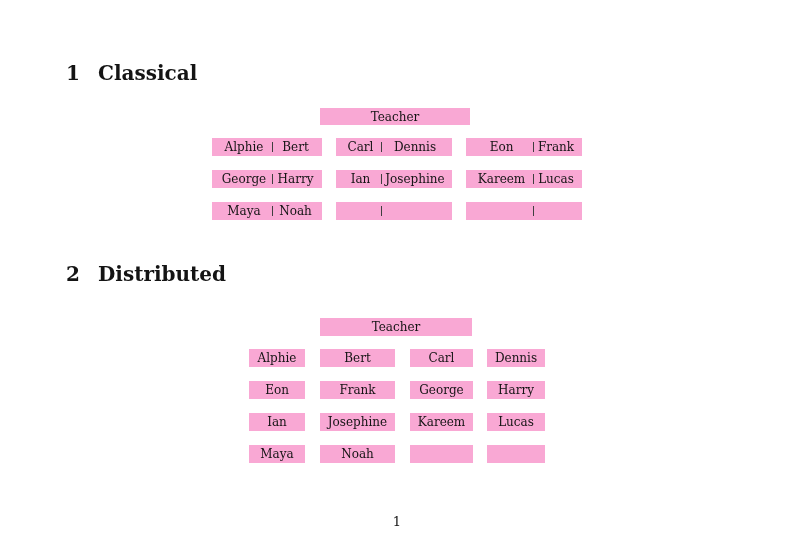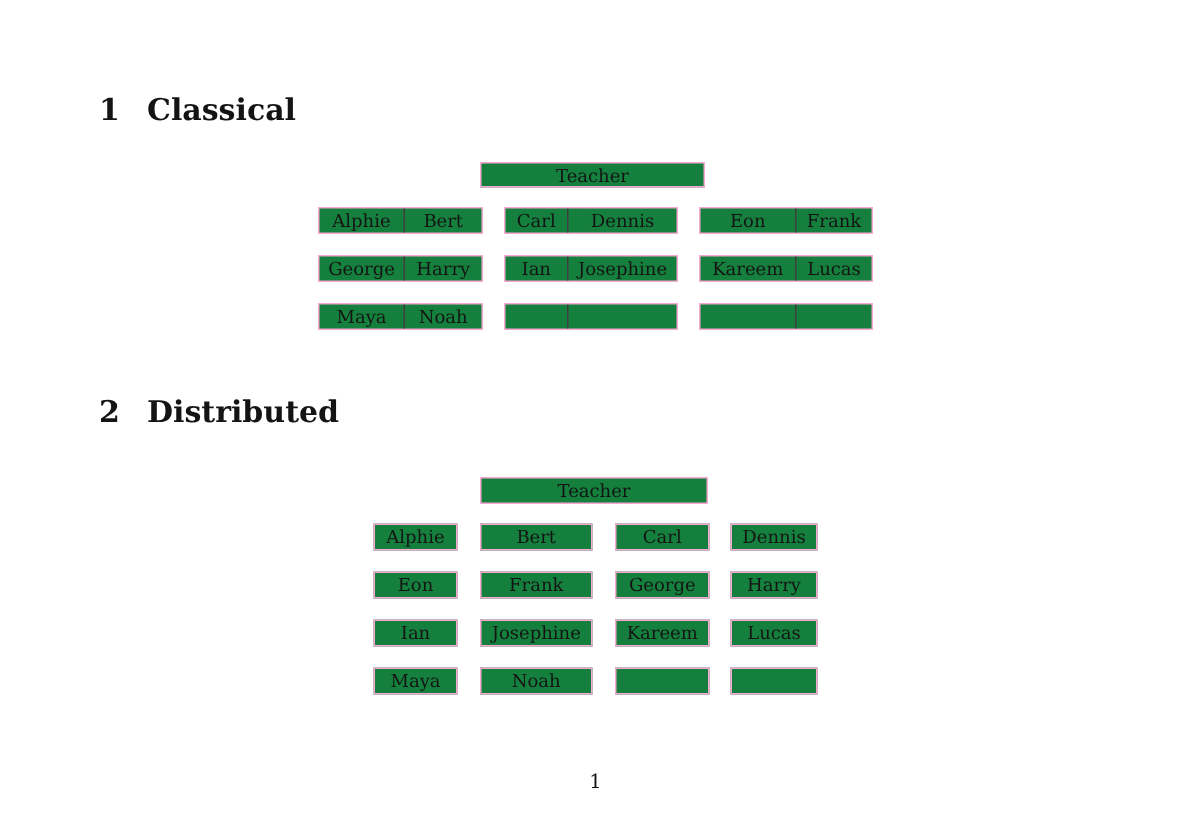--- a/index.html
+++ b/index.html
@@ -6,21 +6,21 @@
   .page{
     position:relative;width:794px;height:560px;background:#ffffff;
     color:#141414;font-family:"DejaVu Serif","Liberation Serif",serif;
     overflow:hidden;
   }
   .heading{position:absolute;left:66px;font-weight:700;font-size:20px;line-height:1.1;white-space:nowrap;}
   .h1{top:62px;}
   .h2{top:263px;}
   .hnum{display:inline-block;width:32px;}
   .tbox{
-    position:absolute;box-sizing:border-box;border:1px solid #f9a8d4;background:#15803d;
+    position:absolute;box-sizing:border-box;border:4px solid #f9a8d4;background:#f9a8d4;
     display:flex;align-items:center;justify-content:center;
     font-size:12px;line-height:1;
   }
   .pair{justify-content:flex-start;padding:0;}
   .cell{display:flex;align-items:center;justify-content:center;height:100%;box-sizing:border-box;}
   .cl{border-right:1px solid #3f3f3f;}
   .cr{flex:1;}
   
   .t1{left:320px;top:108px;width:150px;height:17px;}
   .g1{left:212px;width:110px;} .g1 .cl{width:57px;}

